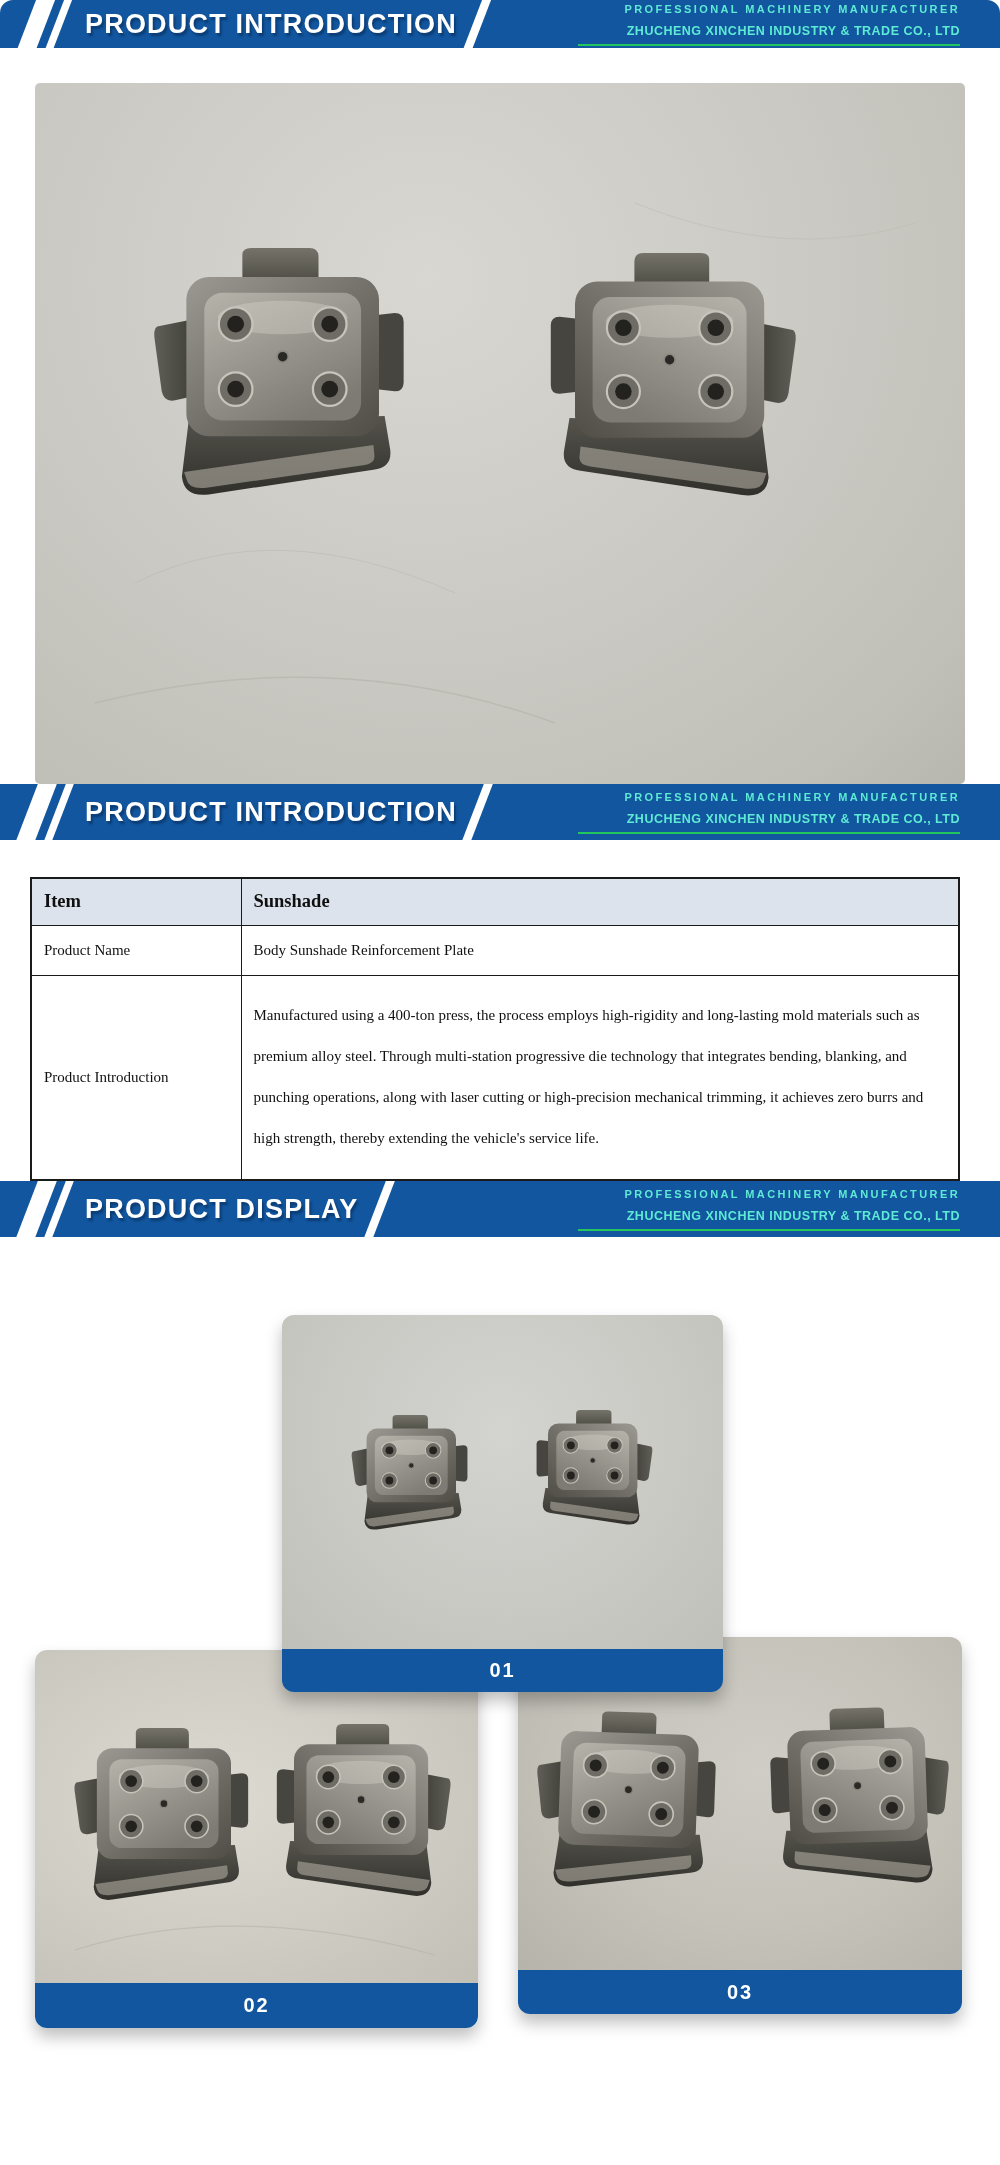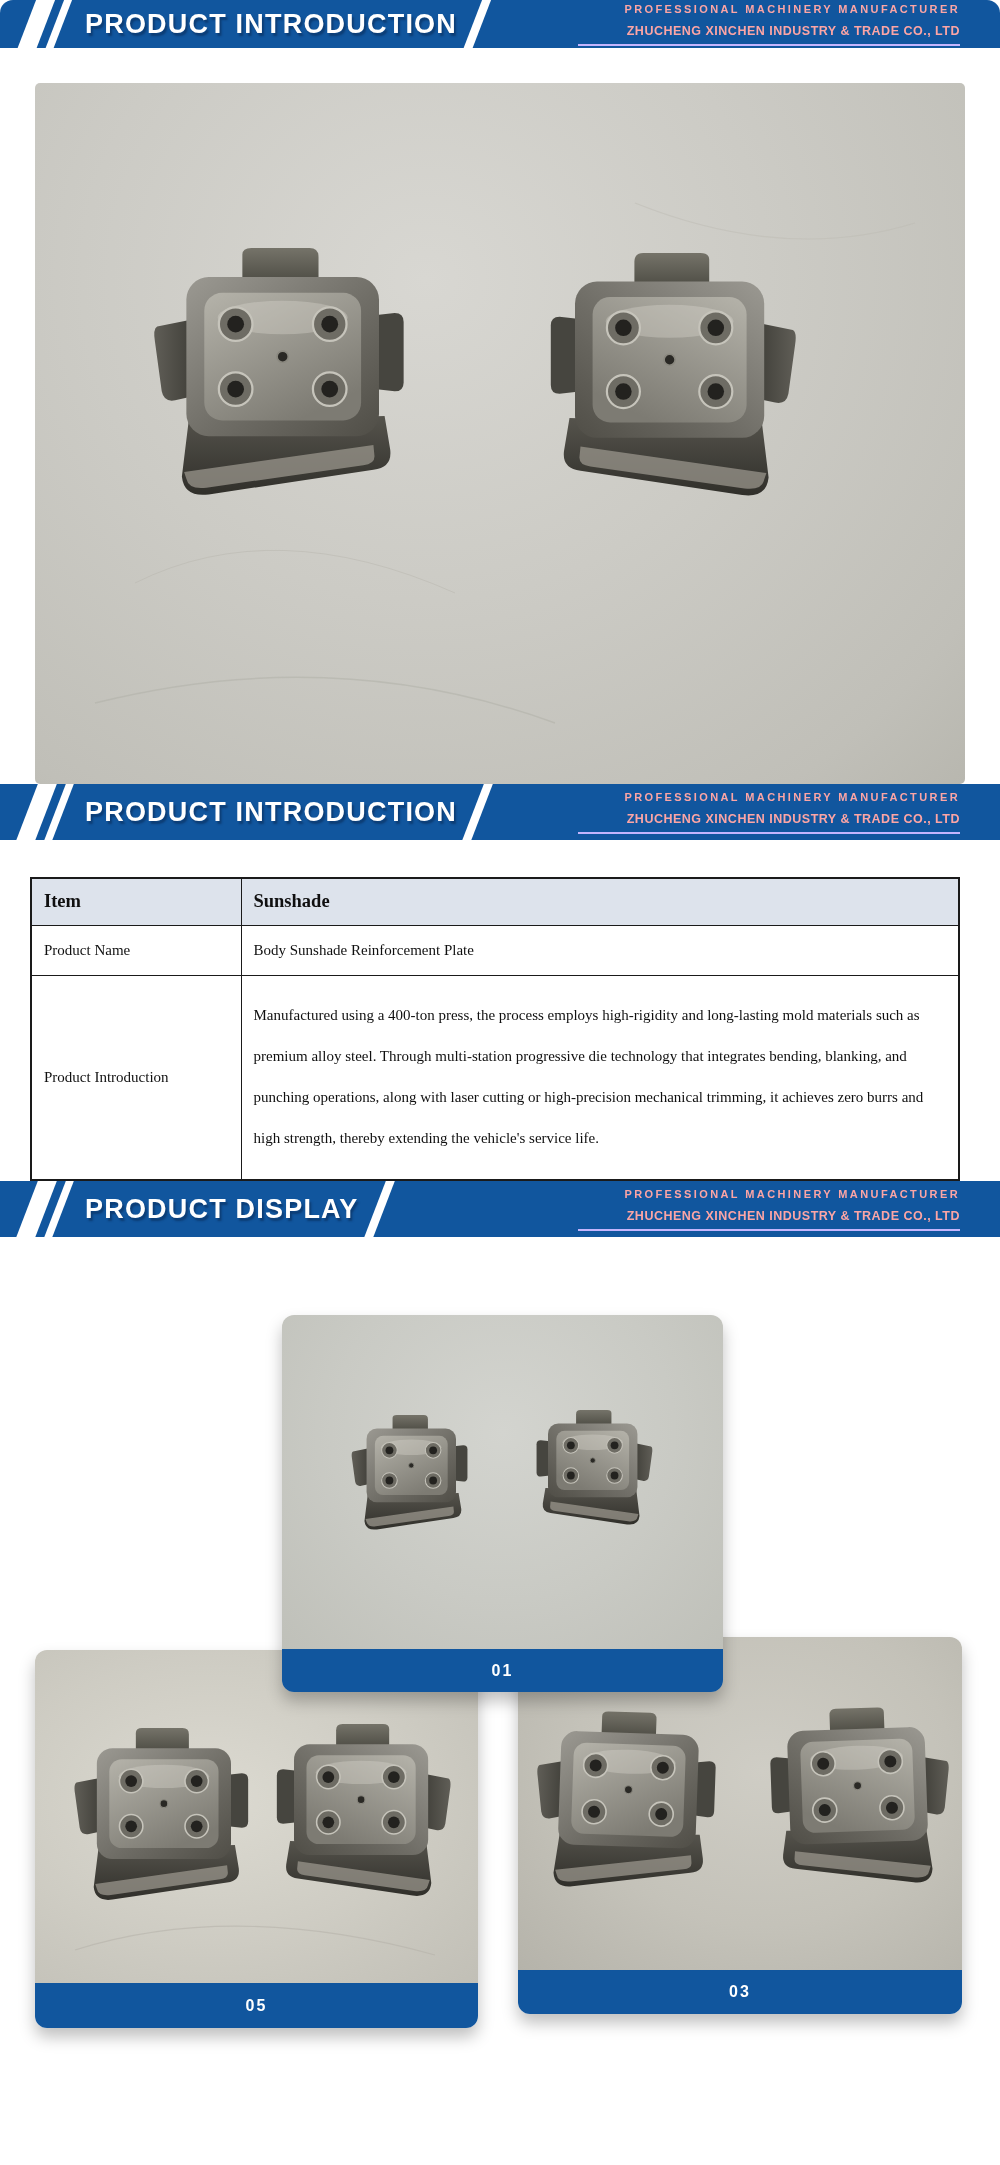--- a/index.html
+++ b/index.html
@@ -30,24 +30,24 @@
     color:#ffffff;
     font-size:27px;
     font-weight:800;
     letter-spacing:1.2px;
     text-shadow:2px 3px 2px rgba(8,35,75,.5);
     white-space:nowrap;
   }
   .banner-spacer{flex:1 1 auto;}
   .company{
     text-align:right;
-    color:#fca5a5;
+    color:#5eead4;
     margin-right:40px;
     padding:0 0 6px 46px;
-    border-bottom:2px solid #c4b5fd;
+    border-bottom:2px solid #22c55e;
   }
   .company .tagline{
     font-size:11px;
     font-weight:600;
     letter-spacing:2.4px;
     white-space:nowrap;
   }
   .company .cname{
     font-size:12.5px;
     font-weight:800;
@@ -112,21 +112,21 @@
     border-radius:12px 12px 0 0;
     overflow:hidden;
     position:relative;
   }
   .photo-card .photo-label{
     flex:0 0 auto;
     background:#11569E;
     border-radius:0 0 12px 12px;
     color:#fff;
     font-weight:800;
-    font-size:16px;
+    font-size:20px;
     letter-spacing:2px;
     display:flex;align-items:center;justify-content:center;
   }
   .card-01{left:282px;top:0;width:441px;height:377px;z-index:2;}
   .card-01 .photo{height:334px;background:radial-gradient(ellipse at 50% 35%, #d3d4cf 0%, #c9cac4 55%, #bfc0b9 100%);}
   .card-01 .photo-label{height:43px;}
   .card-02{left:35px;top:335px;width:443px;height:378px;z-index:1;}
   .card-02 .photo{height:333px;background:radial-gradient(ellipse at 40% 45%, #dcdad1 0%, #ceccc3 55%, #c1bfb6 100%);}
   .card-02 .photo-label{height:45px;}
   .card-03{left:518px;top:322px;width:444px;height:377px;z-index:1;}
@@ -281,21 +281,21 @@
         <svg width="443" height="333" viewBox="0 0 443 333">
           <path d="M40,300 Q200,250 400,305" stroke="#b5b3aa" stroke-width="1.2" fill="none" opacity=".6"></path>
           <g transform="translate(40,78) scale(0.78)">
               <use href="#bracket"></use>
             </g>
           <g transform="translate(415,74) scale(-0.78,0.78)">
               <use href="#bracket"></use>
             </g>
         </svg>
       </div>
-      <figcaption class="photo-label">05</figcaption>
+      <figcaption class="photo-label">02</figcaption>
     </figure>
 
     <figure class="photo-card card-03">
       <div class="photo">
         <svg width="444" height="333" viewBox="0 0 444 333">
           <g transform="translate(22,72) rotate(2) scale(0.8)">
               <use href="#bracket"></use>
             </g>
           <g transform="translate(428,68) scale(-0.8,0.8) rotate(2)">
               <use href="#bracket"></use>

